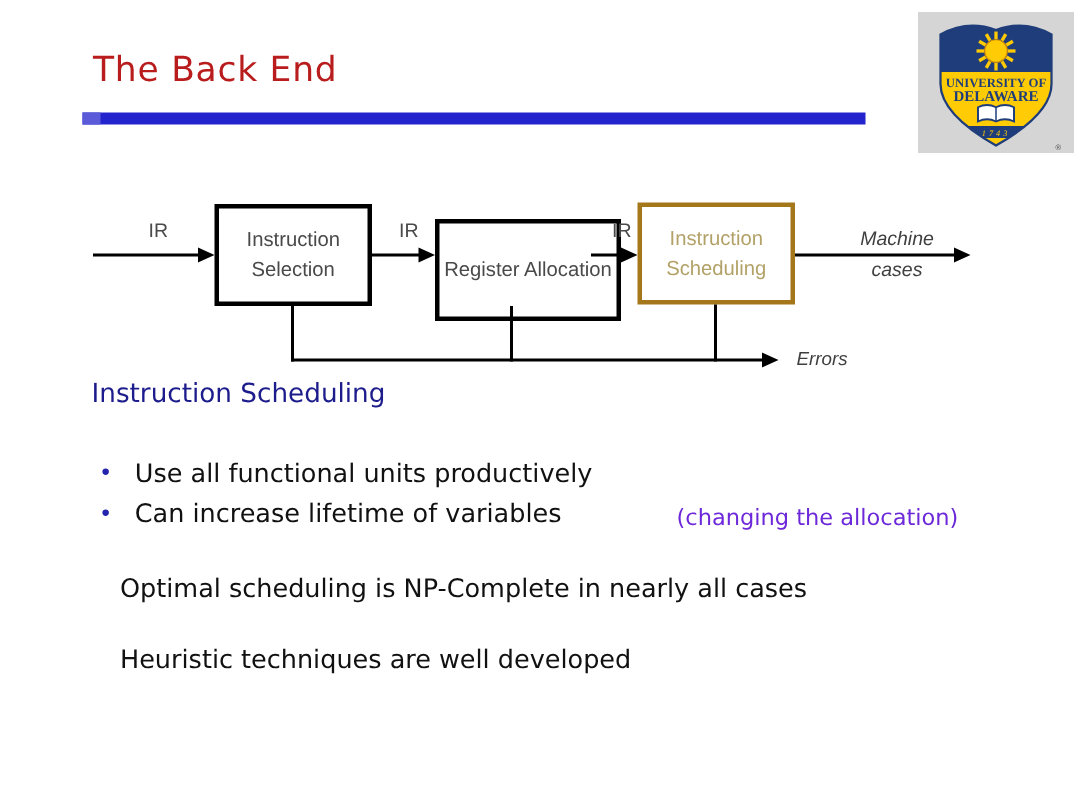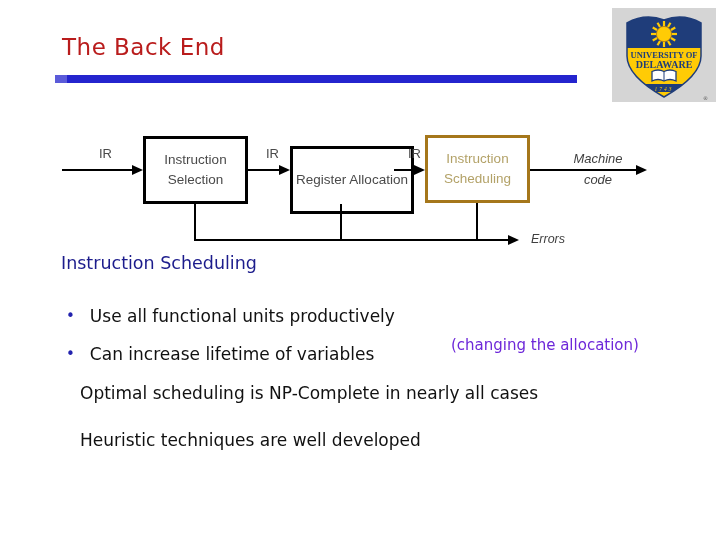--- a/index.html
+++ b/index.html
@@ -99,35 +99,35 @@
 
   <div class="abs irlabel" style="left:391px;top:146px;">IR</div>
   <div class="abs hline" style="left:394px;top:169px;width:22px;"></div>
   <div class="abs ahead" style="left:414px;top:165px;"></div>
 
   <div class="abs dbox gold-box" style="left:425px;top:135px;width:105px;height:68px;">Instruction Scheduling</div>
 
   <div class="abs hline" style="left:530px;top:169px;width:108px;"></div>
   <div class="abs ahead" style="left:636px;top:165px;"></div>
   <div class="abs ditalic mclabel" style="left:558px;top:151px;">Machine</div>
-  <div class="abs ditalic mclabel" style="left:558px;top:172px;">code</div>
+  <div class="abs ditalic mclabel" style="left:558px;top:172px;">cases</div>
 
   <div class="abs vline" style="left:194px;top:204px;height:37px;"></div>
   <div class="abs vline" style="left:340px;top:204px;height:37px;"></div>
   <div class="abs vline" style="left:476px;top:203px;height:38px;"></div>
   <div class="abs hline" style="left:194px;top:239px;width:316px;"></div>
   <div class="abs ahead" style="left:508px;top:235px;"></div>
   <div class="abs ditalic" style="left:531px;top:232px;font-size:12.5px;">Errors</div>
 
   <div class="abs heading">Instruction Scheduling</div>
 
   <div class="bullet-row" style="top:306px;">
     <span class="dot">•</span><span>Use all functional units productively</span>
   </div>
-  <div class="bullet-row" style="top:344px;">
+  <div class="bullet-row" style="top:333px;">
     <span class="dot">•</span><span>Can increase lifetime of variables</span>
   </div>
 
   <div class="abs note">(changing the allocation)</div>
 
   <div class="abs para" style="left:60px;top:383px;">Optimal scheduling is NP-Complete in nearly all cases</div>
   <div class="abs para" style="left:60px;top:430px;">Heuristic techniques are well developed</div>
 
 </div>
 

